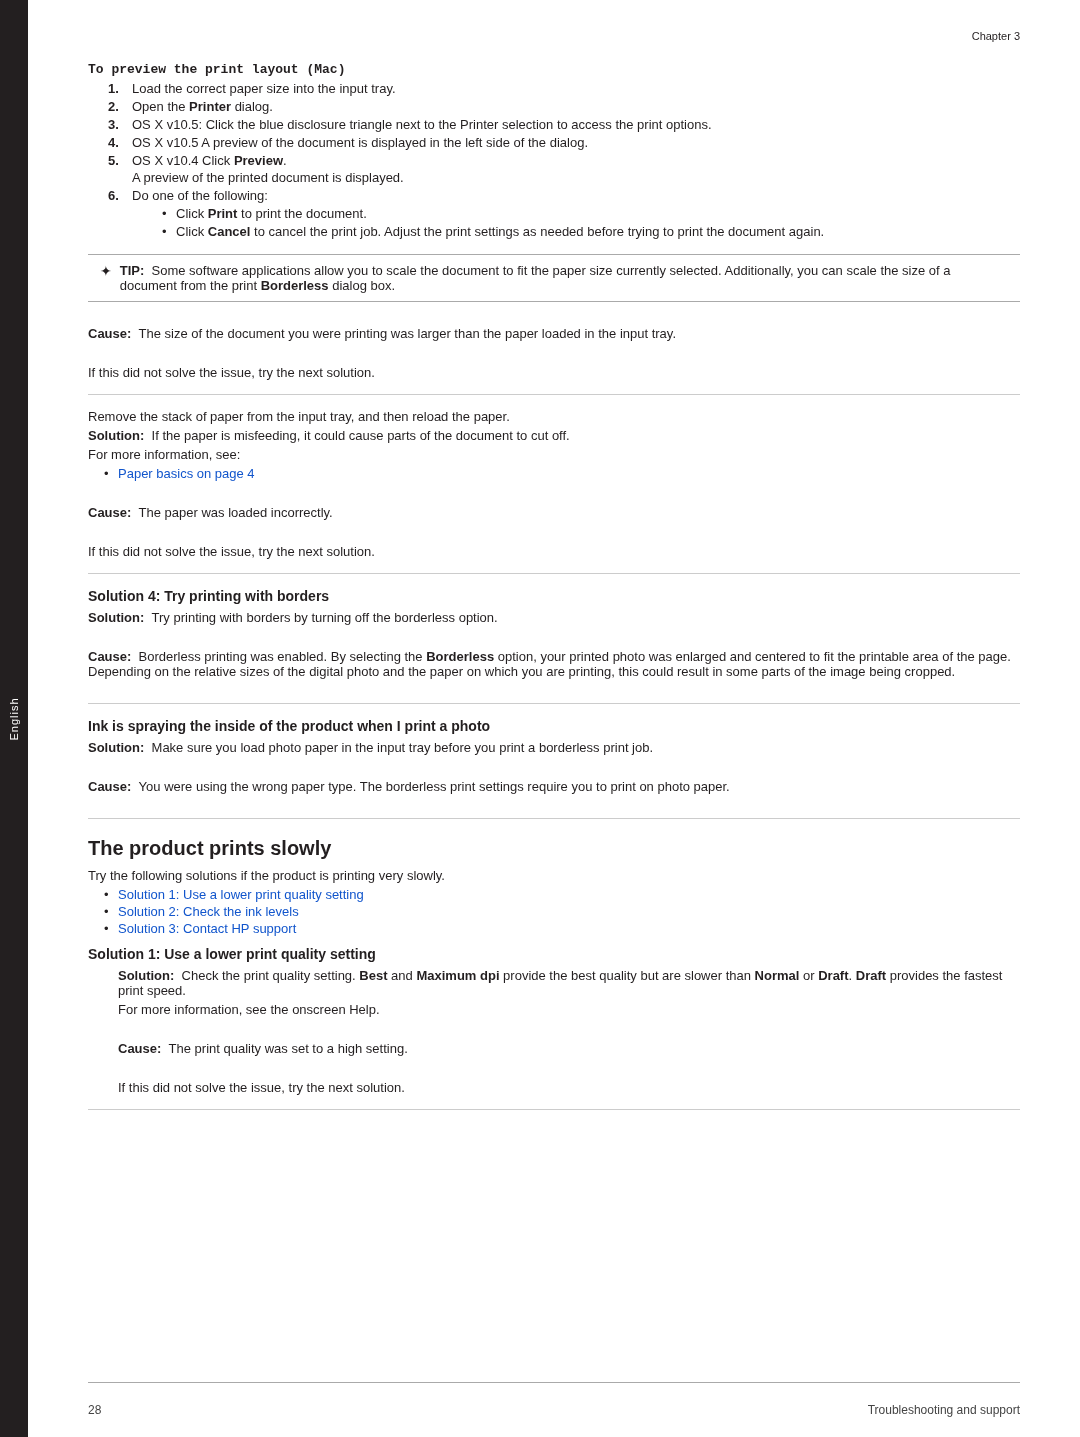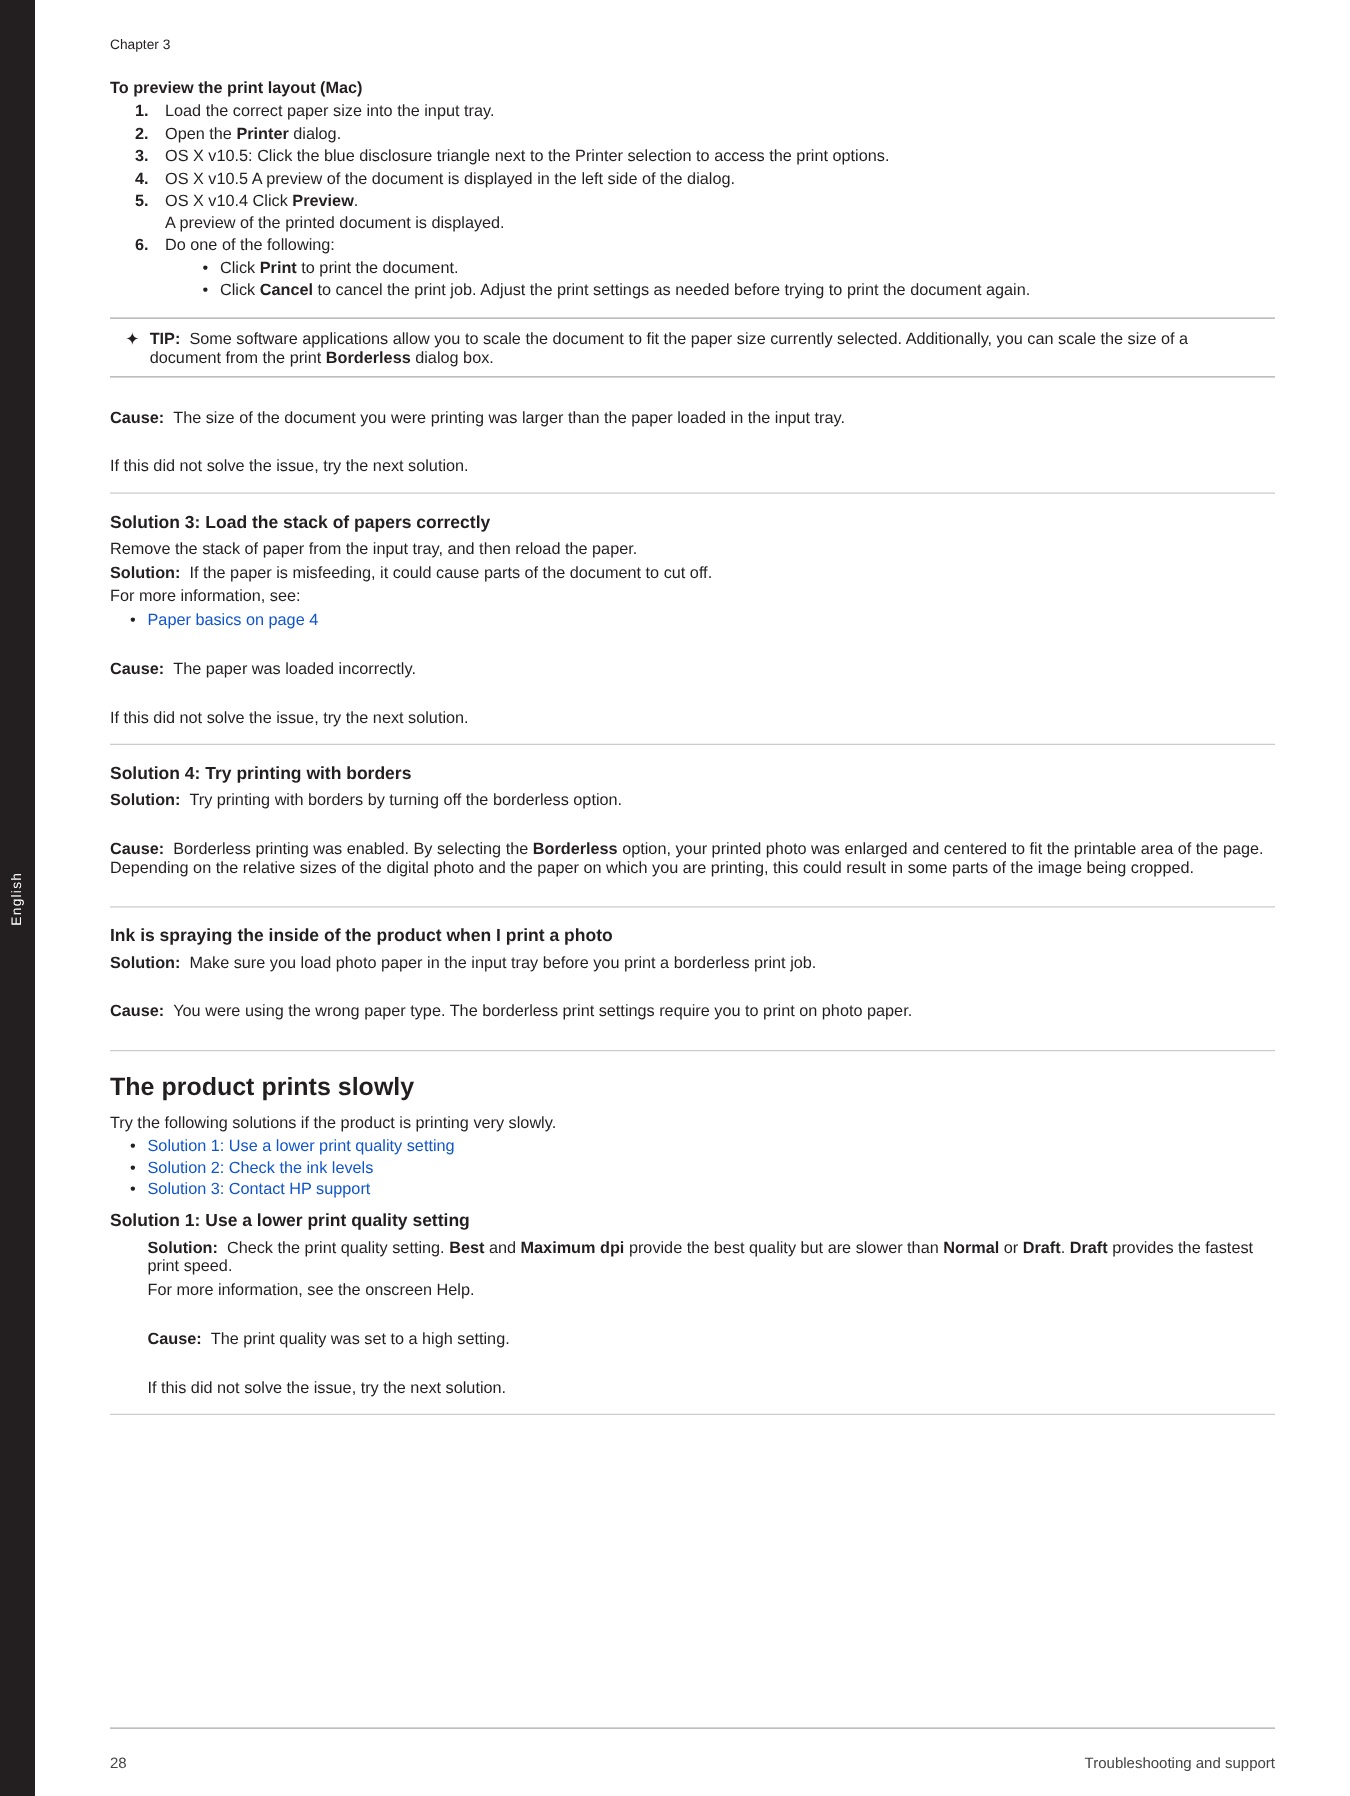--- a/index.html
+++ b/index.html
@@ -40,27 +40,29 @@
     }
     .main-content {
       flex: 1;
       padding: 30px 60px 40px 60px;
       position: relative;
     }
     .chapter-label {
       font-size: 11px;
       color: #231f20;
       margin-bottom: 20px;
+      text-align: right;
     }
     .section-block {
       margin-bottom: 8px;
     }
     .bold-heading {
       font-weight: bold;
       font-size: 13px;
+      font-family: Liberation Mono, monospace;
     }
     .numbered-list {
       list-style: none;
       padding: 0;
       margin: 4px 0 4px 20px;
     }
     .numbered-list li {
       margin-bottom: 3px;
       font-size: 13px;
       display: flex;
@@ -219,21 +221,20 @@
     </div>
 
     <div class="cause-line">
       <b>Cause:</b> &nbsp;The size of the document you were printing was larger than the paper loaded in the input tray.
     </div>
     <div class="if-not-solve">If this did not solve the issue, try the next solution.</div>
 
     <hr class="divider">
 
     <div class="section-block">
-      <div class="solution-heading">Solution 3: Load the stack of papers correctly</div>
       <div class="solution-text">Remove the stack of paper from the input tray, and then reload the paper.</div>
       <div class="solution-text">
         <b>Solution:</b> &nbsp;If the paper is misfeeding, it could cause parts of the document to cut off.
       </div>
       <div class="solution-text">For more information, see:</div>
       <ul class="link-list">
         <li>
           <span class="bullet-dot">•</span>
           <a class="link-blue" href="#">Paper basics on page 4</a>
         </li>

